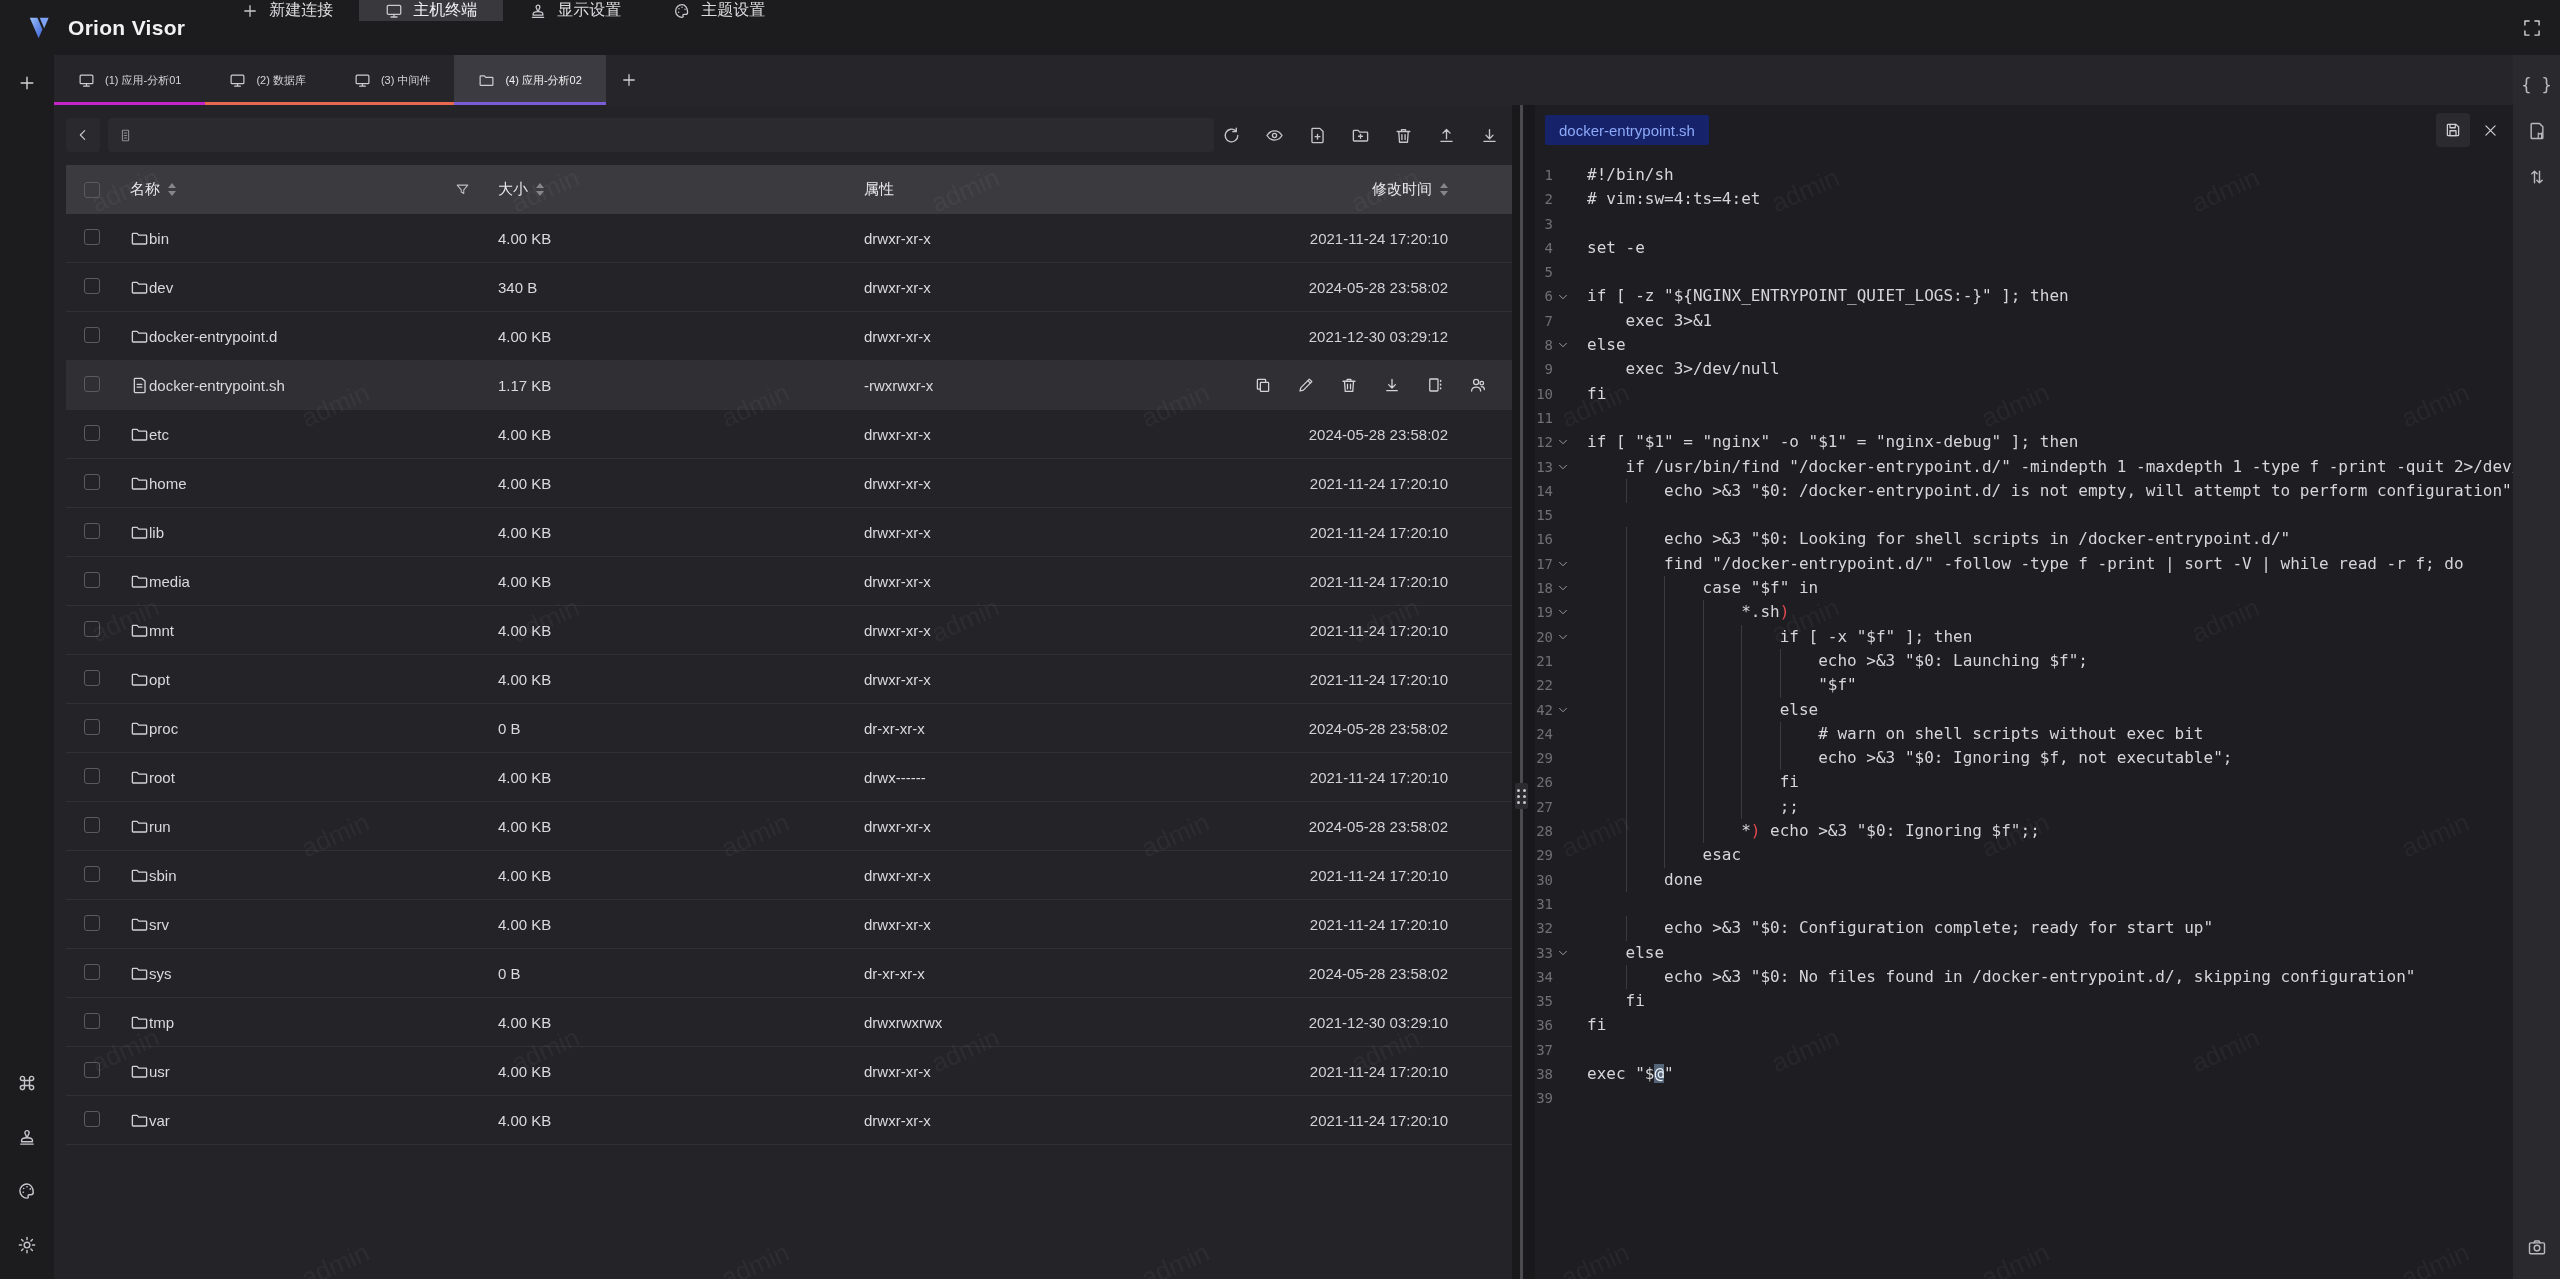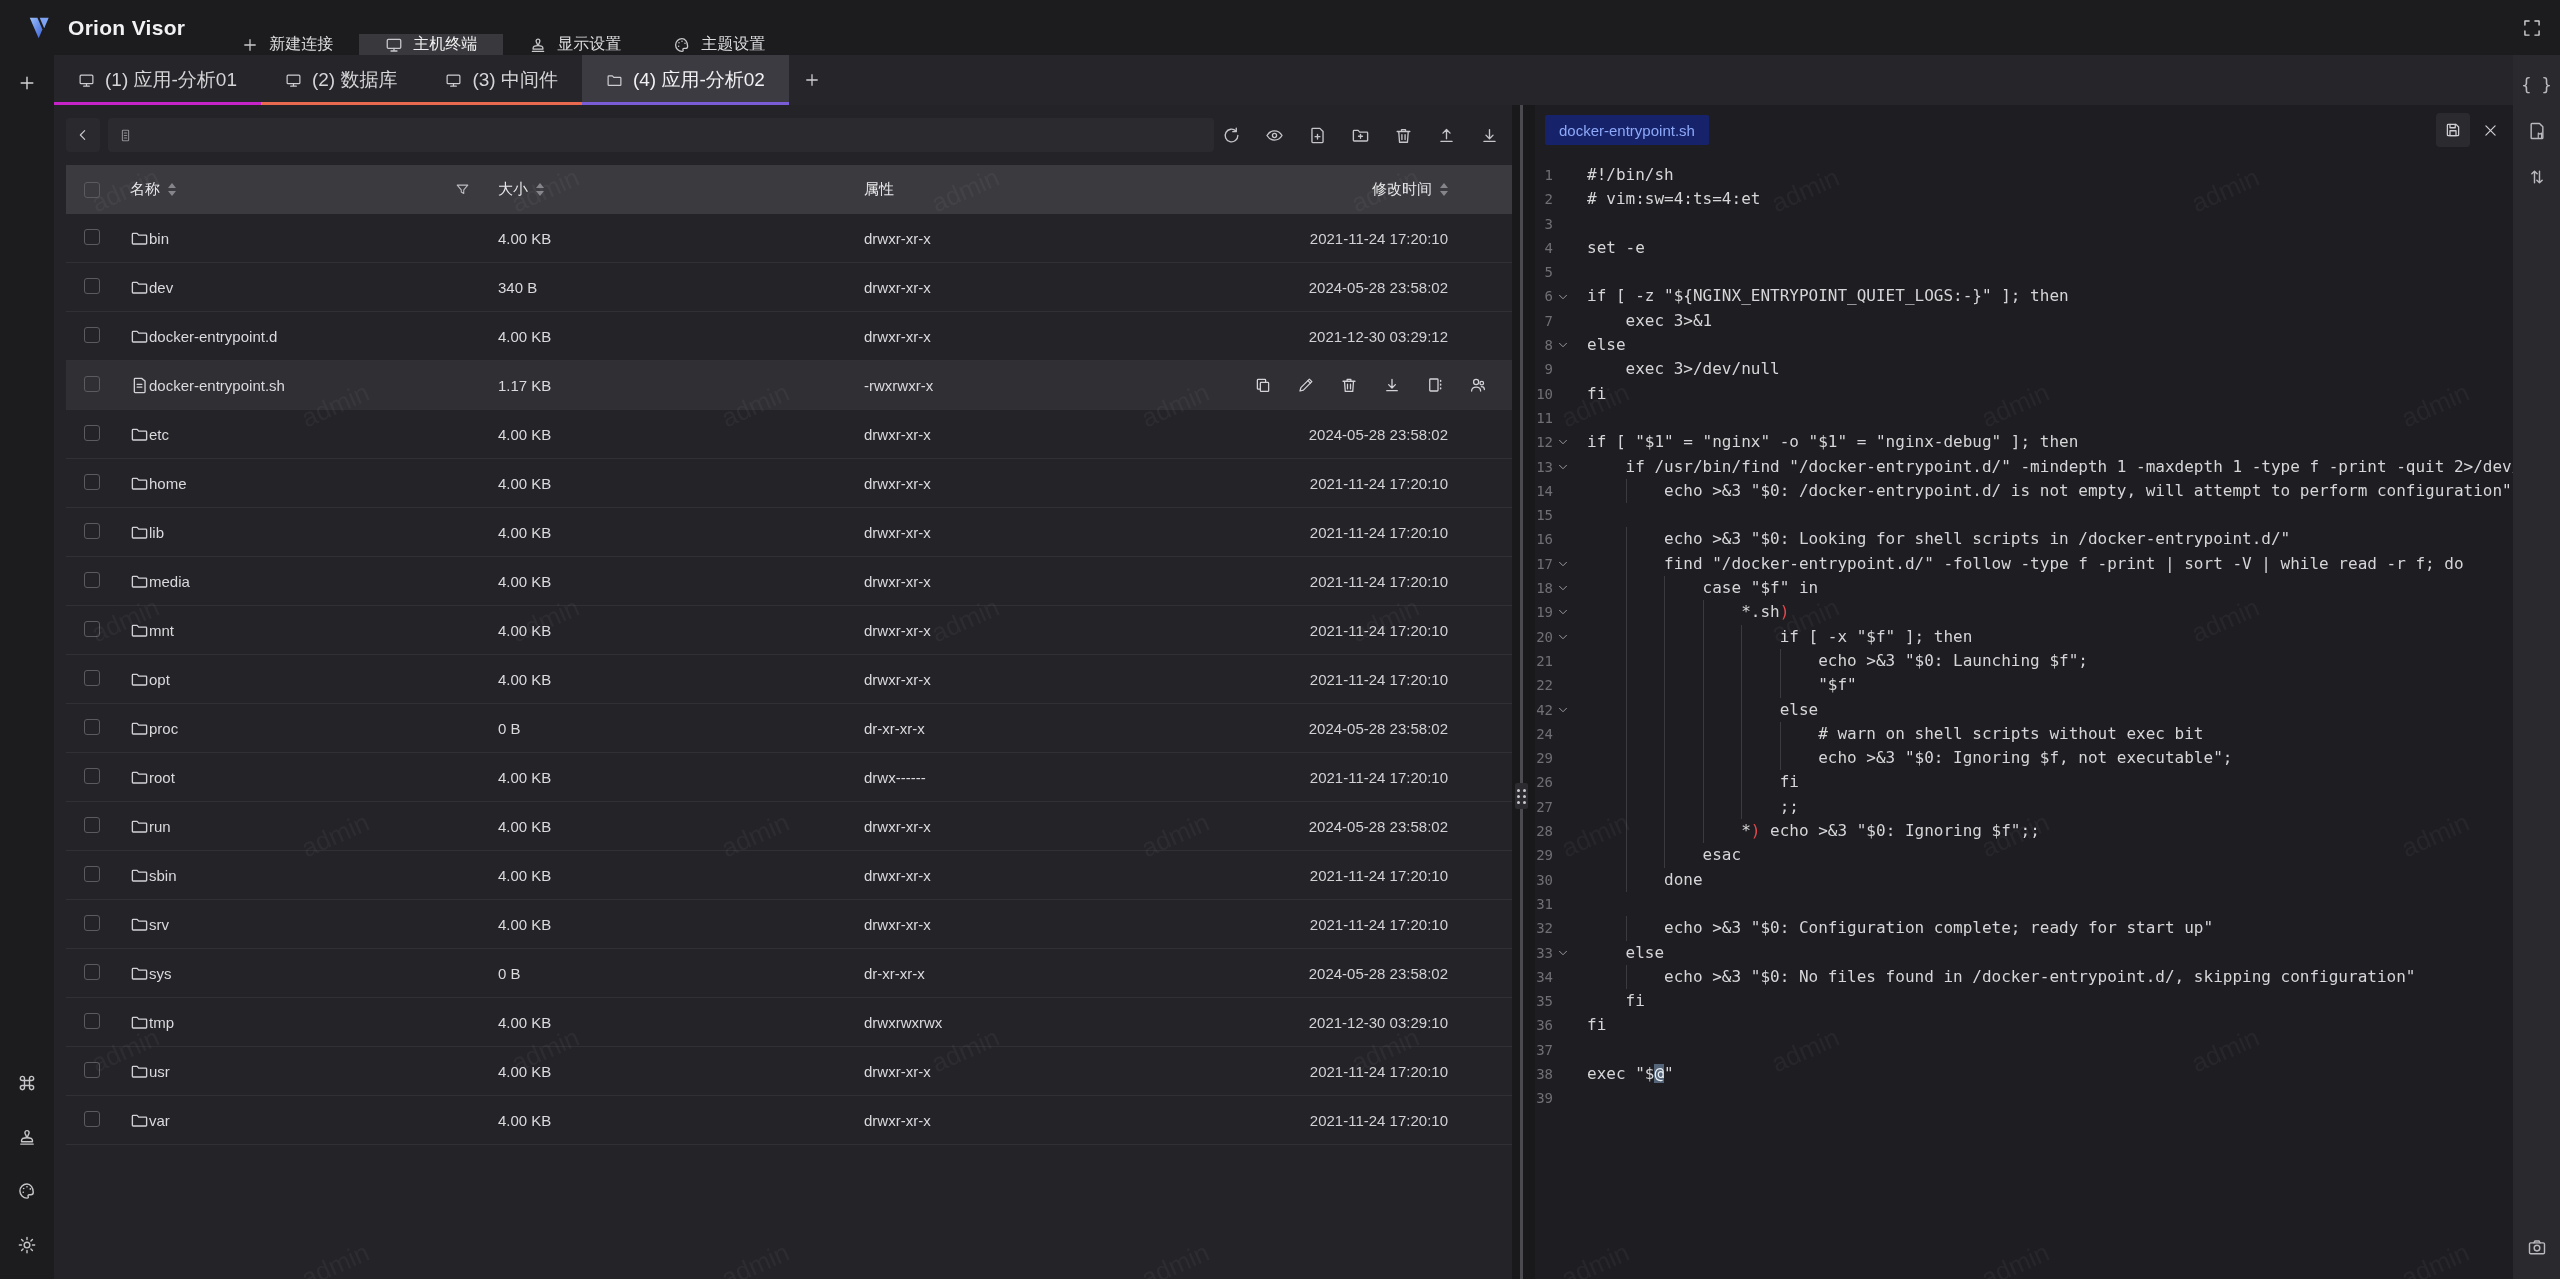--- a/index.html
+++ b/index.html
@@ -6,36 +6,36 @@
   html,body { width:2560px; height:1279px; overflow:hidden; background:#1b1b1d;
     font-family:"Liberation Sans","DejaVu Sans",sans-serif; -webkit-user-select:none; user-select:none; }
   .app { position:relative; width:2560px; height:1279px; display:flex; flex-direction:column; }
 
   .ic { width:20px; height:20px; stroke:currentColor; fill:none; stroke-width:1.7; stroke-linecap:round; stroke-linejoin:round; flex:none; }
 
   
   .topnav { height:55px; background:#1c1c1e; display:flex; align-items:stretch; flex:none; position:relative; z-index:2; }
   .brand { display:flex; align-items:center; gap:12px; padding:0 30px 0 26px; }
   .brand-name { color:#f2f2f4; font-size:21px; font-weight:bold; letter-spacing:.3px; }
-  .nav-items { display:flex; align-items:flex-end; }
+  .nav-items { display:flex; align-items:flex-start; }
   .nav-item { display:flex; align-items:center; gap:10px; padding:0 26px; color:#dddde0; font-size:16px; cursor:pointer; }
   .nav-item .ic { width:18px; height:18px; color:#c9c9cd; }
   .nav-item.active { background:#39393d; color:#f0f0f2; }
   .nav-right { margin-left:auto; display:flex; align-items:center; padding-right:18px; color:#cfcfd3; }
 
   
   .frame { flex:1; display:flex; min-height:0; }
   .sidebar { width:54px; background:#1c1c1e; flex:none; display:flex; flex-direction:column; align-items:center; position:relative; }
   .sb-top { margin-top:18px; color:#d2d2d6; }
   .sb-bottom { position:absolute; bottom:24px; display:flex; flex-direction:column; gap:34px; color:#c6c6ca; }
   .sb-btn { cursor:pointer; display:flex; }
 
   .main { flex:1; display:flex; flex-direction:column; min-width:0; }
   .tabbar { height:50px; background:#26262a; display:flex; align-items:stretch; flex:none; }
-  .tab { position:relative; display:flex; align-items:center; gap:10px; padding:0 24px; color:#d6d6d9; font-size:19px; cursor:pointer; }
+  .tab { position:relative; display:flex; align-items:center; gap:10px; padding:0 24px; color:#d6d6d9; font-size:11px; cursor:pointer; }
   .tab .ic { width:17px; height:17px; color:#cdcdd1; }
   .tab.active { background:#3b3b41; color:#f2f2f4; }
   .tab .tab-line { position:absolute; left:0; right:0; bottom:0; height:3px; }
   .tab-add { width:46px; display:flex; align-items:center; justify-content:center; color:#cfcfd3; cursor:pointer; }
 
   .content { flex:1; display:flex; min-height:0; background:#19191b; }
 
   
   .file-panel { width:1458px; flex:none; background:#242428; display:flex; flex-direction:column; }
   .toolbar { height:60px; flex:none; display:flex; align-items:center; padding:0 12px; gap:8px; }

